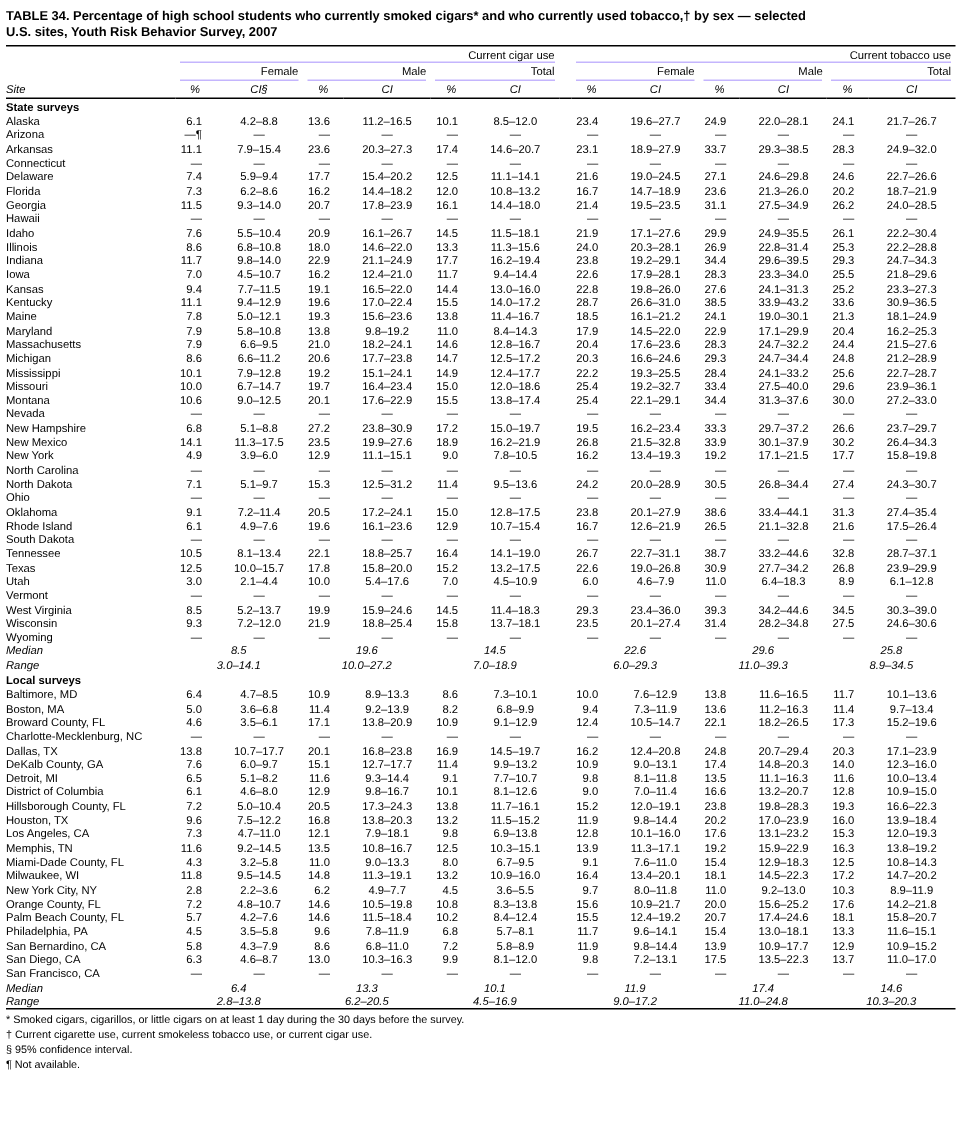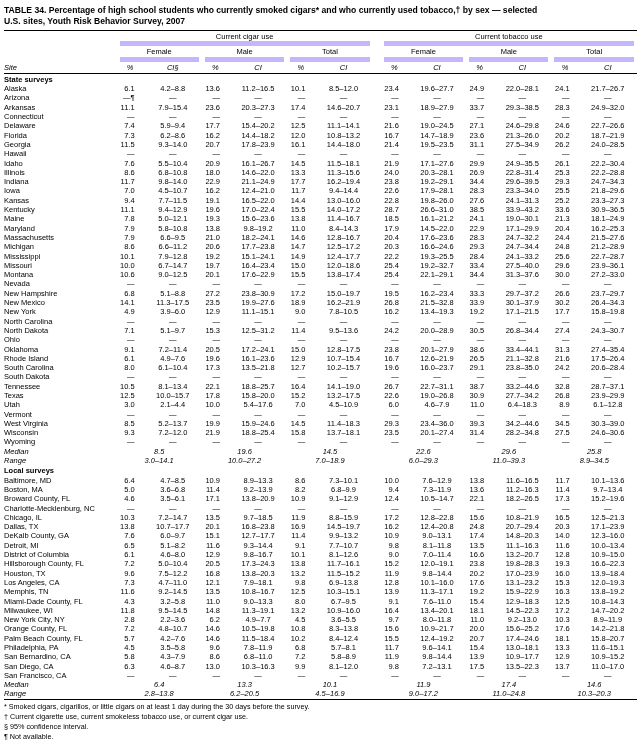--- a/index.html
+++ b/index.html
@@ -32,22 +32,22 @@
     font-size: 7.5px;
     line-height: 9.3px;
     padding: 0;
     font-weight: normal;
     vertical-align: bottom;
     white-space: nowrap;
     overflow: hidden;
   }
   .tbl th.grp span, .tbl th.sub span {
     display: block;
-    border-bottom: 5px solid #c4b5fd;
-    text-align: center;
+    border-bottom: 1px solid #c4b5fd;
+    text-align: right;
     margin: 0 3px;
     padding: 1px 0 0 0;
   }
   .tbl tr.measure th {
     border-bottom: 1px solid #000;
     text-align: center;
     padding: 1px 0;
     font-style: italic;
   }
   .tbl tr.measure th.siteh { text-align: left; }
@@ -614,36 +614,20 @@
           <td class="ci">10.7–15.4</td>
           <td class="gap"></td>
           <td class="pct">16.7</td>
           <td class="ci">12.6–21.9</td>
           <td class="pct">26.5</td>
           <td class="ci">21.1–32.8</td>
           <td class="pct">21.6</td>
           <td class="ci">17.5–26.4</td>
         </tr>
         <tr>
-          <td class="site">South Carolina</td>
-          <td class="pct">8.0</td>
-          <td class="ci">6.1–10.4</td>
-          <td class="pct">17.3</td>
-          <td class="ci">13.5–21.8</td>
-          <td class="pct">12.7</td>
-          <td class="ci">10.2–15.7</td>
-          <td class="gap"></td>
-          <td class="pct">19.6</td>
-          <td class="ci">16.0–23.7</td>
-          <td class="pct">29.1</td>
-          <td class="ci">23.8–35.0</td>
-          <td class="pct">24.2</td>
-          <td class="ci">20.6–28.4</td>
-        </tr>
-        <tr>
           <td class="site">South Dakota</td>
           <td class="pct">—</td>
           <td class="ci">—</td>
           <td class="pct">—</td>
           <td class="ci">—</td>
           <td class="pct">—</td>
           <td class="ci">—</td>
           <td class="gap"></td>
           <td class="pct">—</td>
           <td class="ci">—</td>
@@ -843,36 +827,20 @@
           <td class="ci">—</td>
           <td class="pct">—</td>
           <td class="ci">—</td>
           <td class="gap"></td>
           <td class="pct">—</td>
           <td class="ci">—</td>
           <td class="pct">—</td>
           <td class="ci">—</td>
           <td class="pct">—</td>
           <td class="ci">—</td>
-        </tr>
-        <tr>
-          <td class="site">Chicago, IL</td>
-          <td class="pct">10.3</td>
-          <td class="ci">7.2–14.7</td>
-          <td class="pct">13.5</td>
-          <td class="ci">9.7–18.5</td>
-          <td class="pct">11.9</td>
-          <td class="ci">8.8–15.9</td>
-          <td class="gap"></td>
-          <td class="pct">17.2</td>
-          <td class="ci">12.8–22.8</td>
-          <td class="pct">15.6</td>
-          <td class="ci">10.8–21.9</td>
-          <td class="pct">16.5</td>
-          <td class="ci">12.5–21.3</td>
         </tr>
         <tr>
           <td class="site">Dallas, TX</td>
           <td class="pct">13.8</td>
           <td class="ci">10.7–17.7</td>
           <td class="pct">20.1</td>
           <td class="ci">16.8–23.8</td>
           <td class="pct">16.9</td>
           <td class="ci">14.5–19.7</td>
           <td class="gap"></td>

